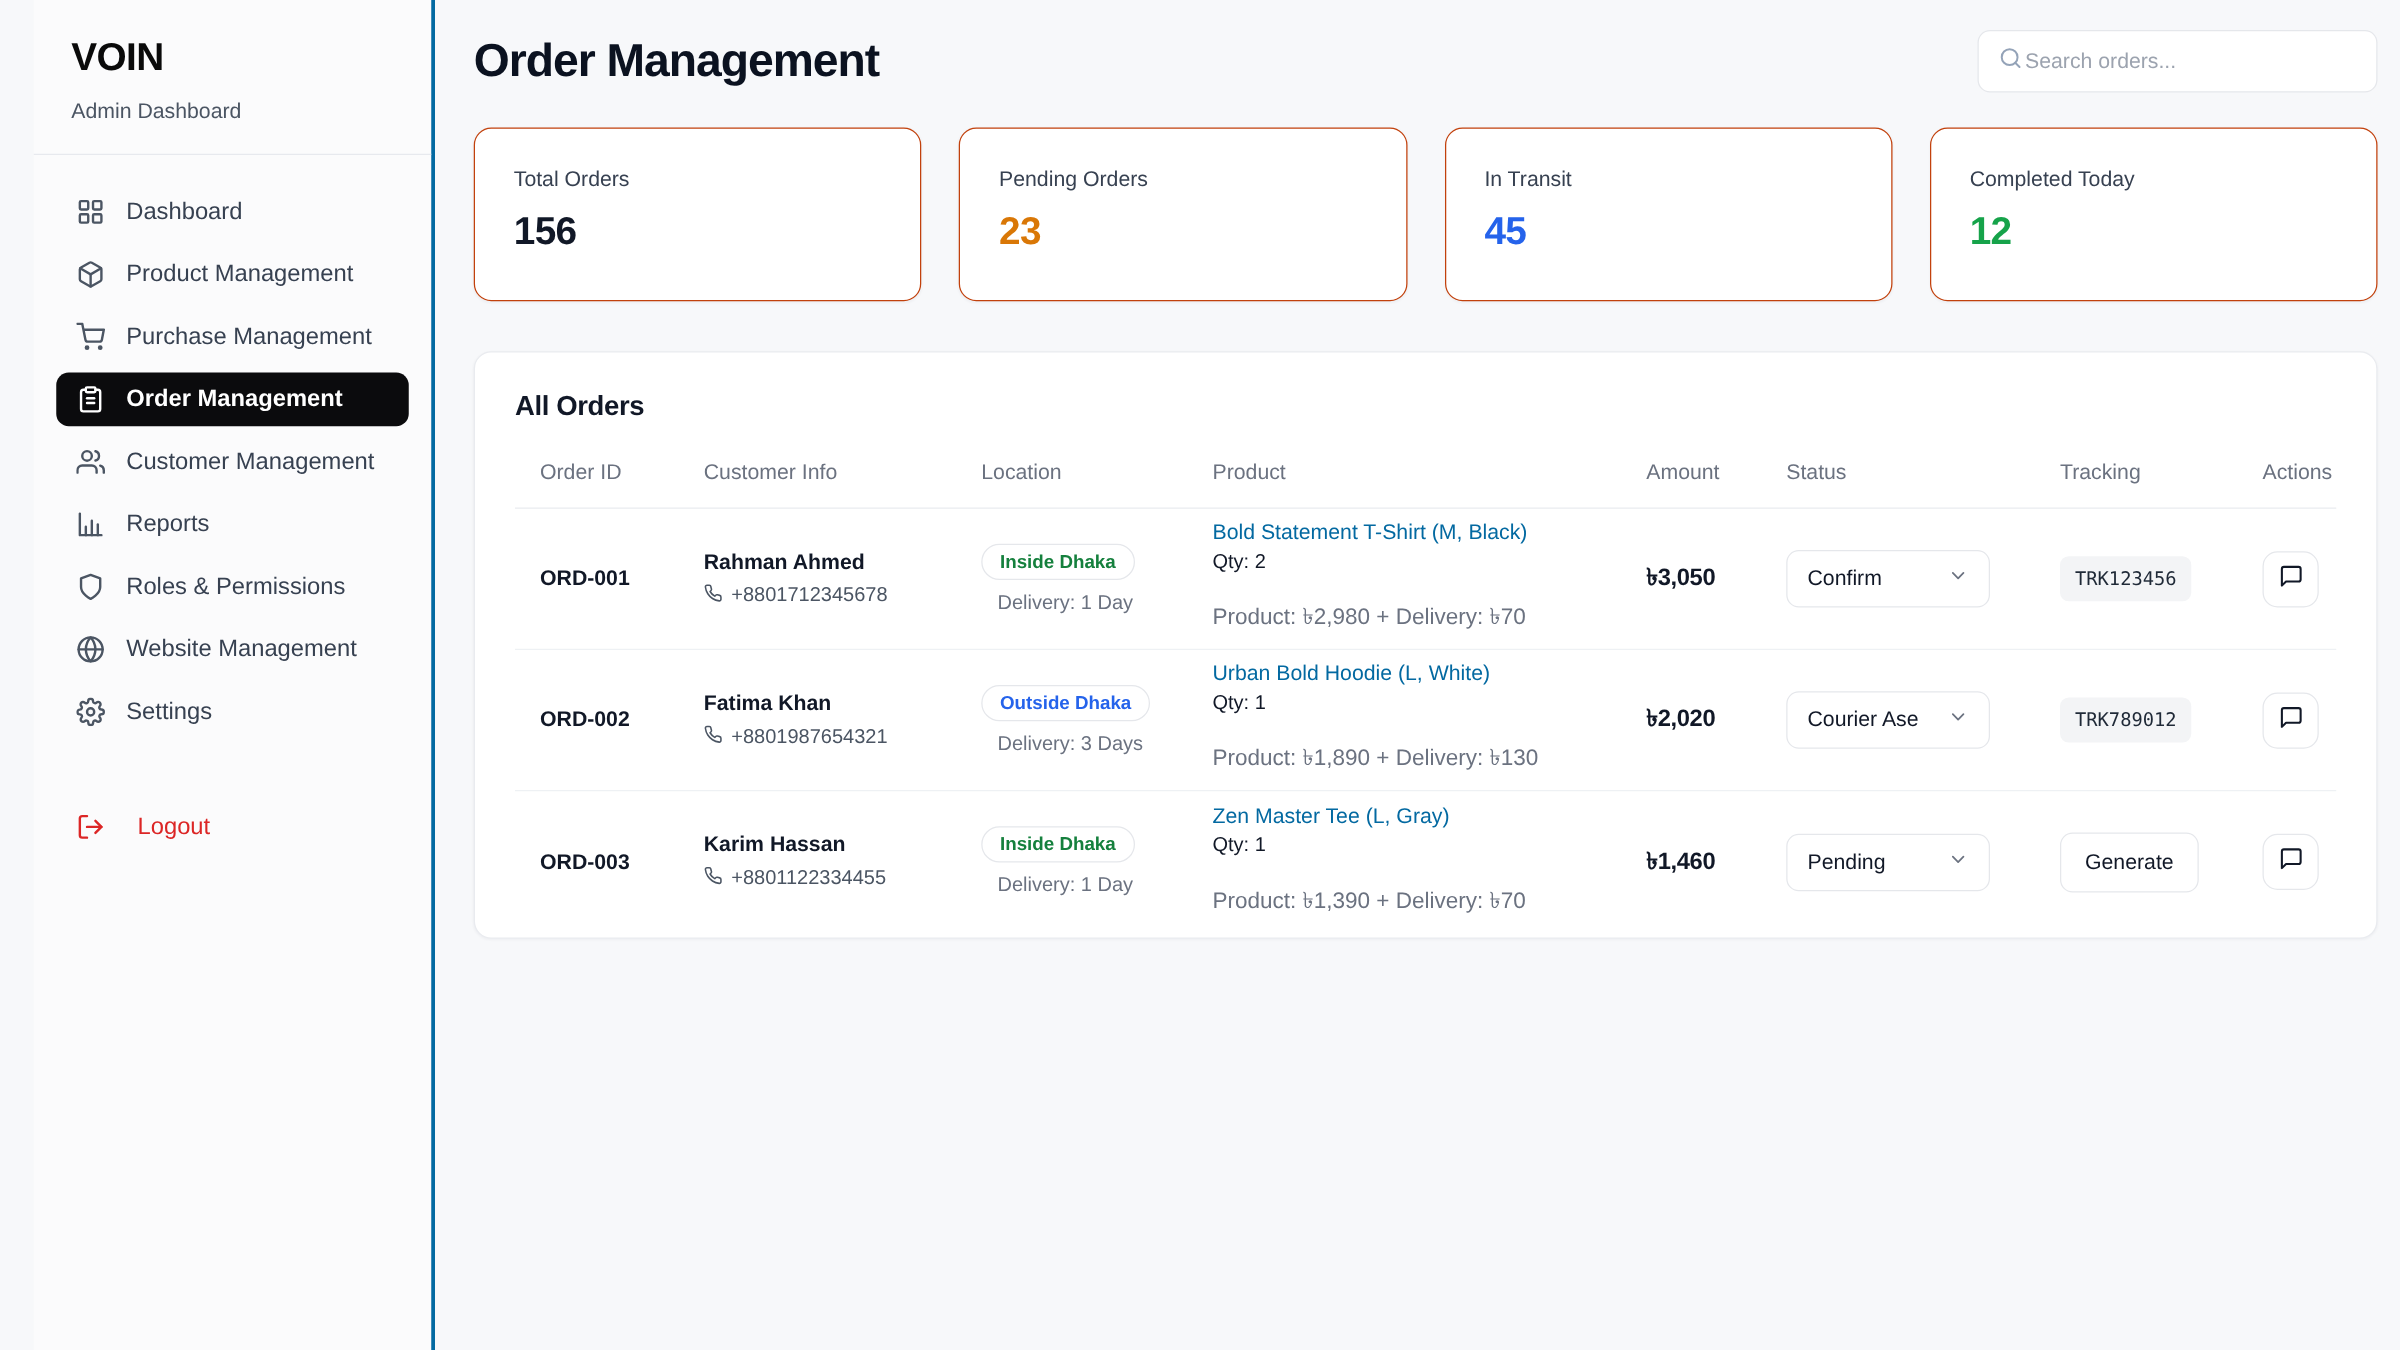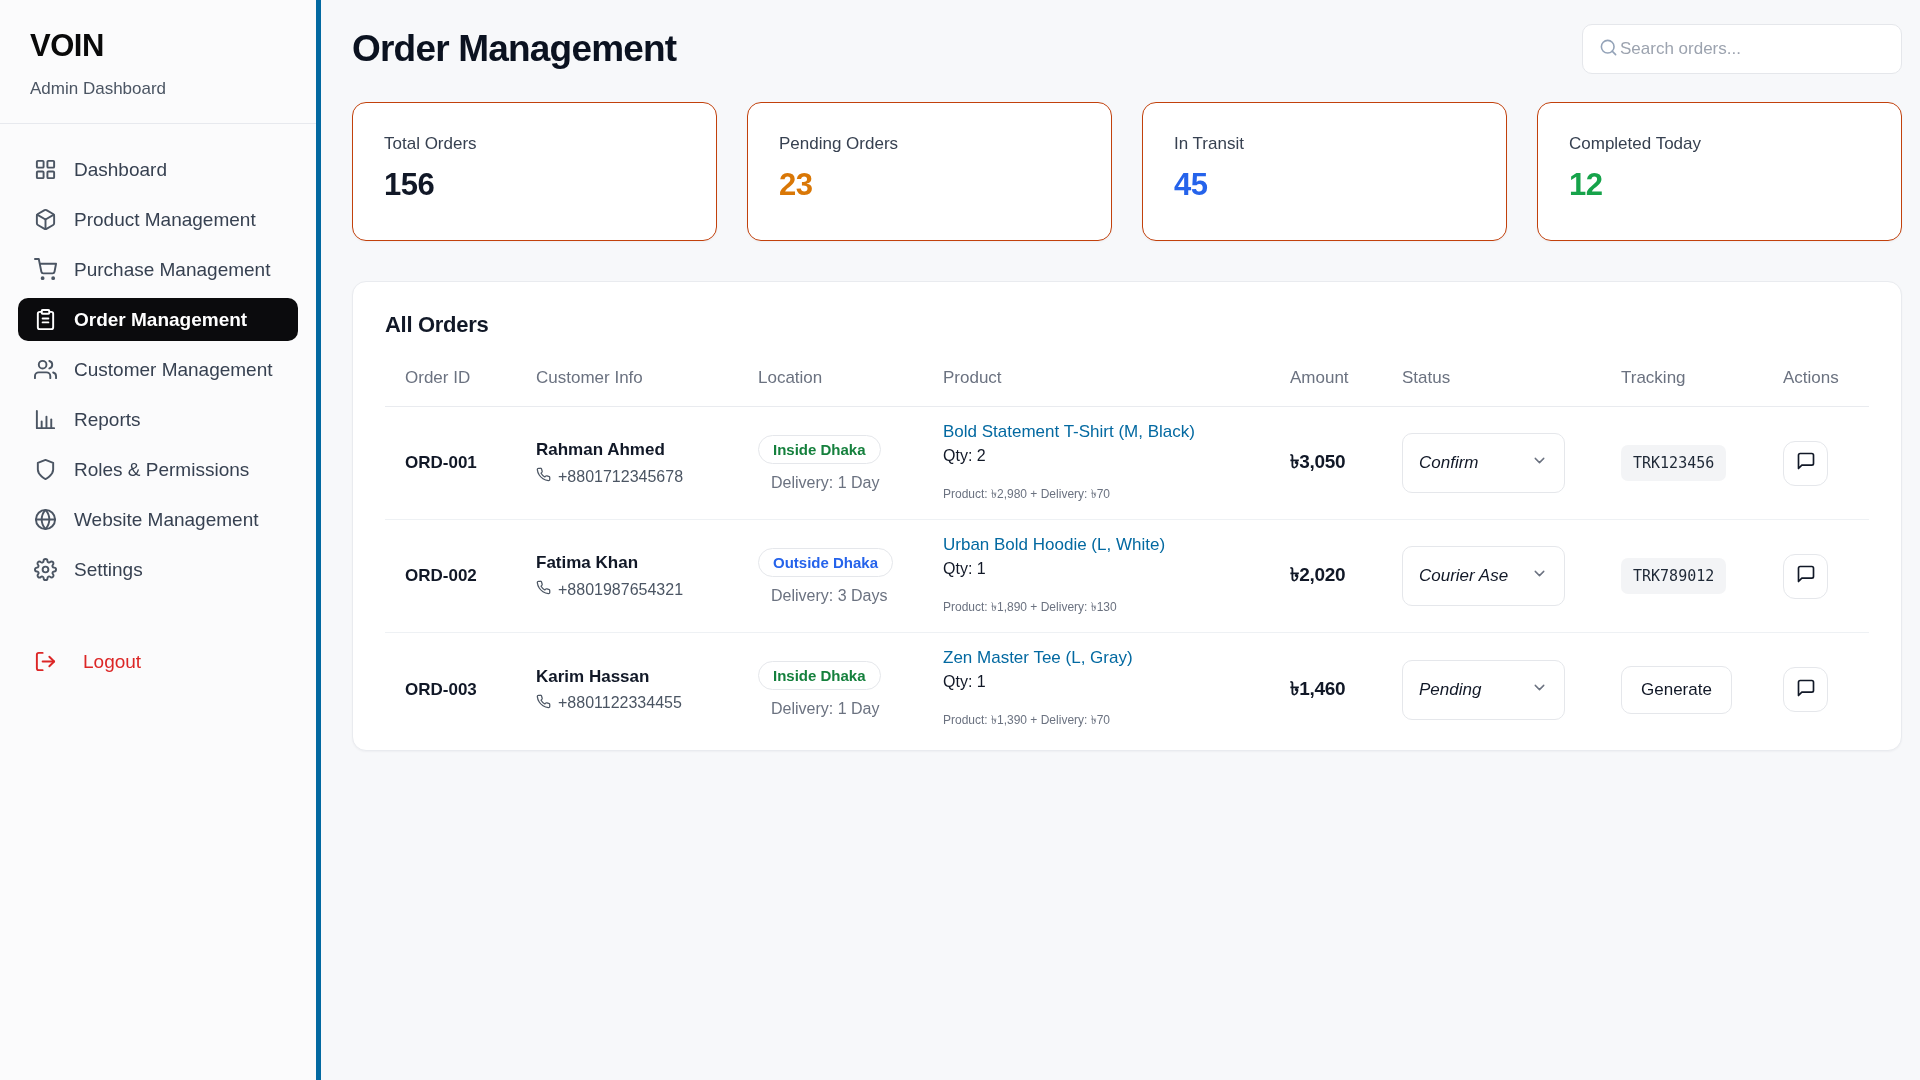--- a/index.html
+++ b/index.html
@@ -5,22 +5,22 @@
   * { box-sizing: border-box; }
   html,body { margin:0; padding:0; }
   body {
     width:1920px; height:1080px; overflow:hidden;
     font-family:"Liberation Sans", sans-serif;
     background:#f7f8fa; color:#111827; display:flex;
   }
   
   .sidebar {
     width:321px; min-width:321px; height:1080px;
-    background:#fbfbfc; border-right:5px solid #0369a1;
-    display:flex; flex-direction:column; padding-top:28px;
+    background:#fbfbfc; border-right:3px solid #0369a1;
+    display:flex; flex-direction:column; padding-top:28px;margin-left:27px;
   }
   .brand { font-size:31px; font-weight:800; letter-spacing:-0.5px; padding:0 30px; color:#0a0a0a; }
   .brand-sub { font-size:17px; color:#4b5563; padding:15px 30px 24px; }
   .sidebar-divider { border-top:1px solid #e7e9ee; }
   .nav { padding:24px 18px 0; display:flex; flex-direction:column; gap:7px; }
   .nav-item {
     display:flex; align-items:center; gap:17px;
     padding:10px 16px; border-radius:10px;
     font-size:19px; color:#374151; cursor:pointer; white-space:nowrap;
   }
@@ -66,26 +66,26 @@
   .cust-name { font-size:17px; font-weight:700; color:#111827; }
   .cust-phone { display:flex; align-items:center; gap:7px; margin-top:7px; font-size:16px; color:#4b5563; }
   .cust-phone svg { width:15px; height:15px; stroke:#4b5563; fill:none; stroke-width:2; stroke-linecap:round; stroke-linejoin:round; }
   .loc-pill {
     display:inline-block; padding:5px 14px; border:1px solid #e5e7eb;
     border-radius:999px; font-size:15px; font-weight:700; background:#fff;
   }
   .loc-delivery { margin-top:10px; font-size:16px; color:#6b7280;margin-left:13px; }
   .prod-name { font-size:17px; font-weight:400; color:#0369a1; }
   .prod-qty { font-size:16px; color:#111827; margin-top:5px; }
-  .prod-breakdown { font-size:12px; color:#6b7280; margin-top:20px; }
+  .prod-breakdown { font-size:18px; color:#6b7280; margin-top:20px; }
   .cell-amount { font-size:19px; font-weight:800; color:#111827; letter-spacing:-0.3px; }
   .status-select {
-    width:163px; height:60px; background:#fff; border:1px solid #e5e7eb; border-radius:10px;
+    width:163px; height:46px; background:#fff; border:1px solid #e5e7eb; border-radius:10px;
     display:flex; align-items:center; justify-content:space-between;
-    padding:0 16px; font-size:17px; color:#111827; cursor:pointer; white-space:nowrap; overflow:hidden;font-style:italic;
+    padding:0 16px; font-size:17px; color:#111827; cursor:pointer; white-space:nowrap; overflow:hidden;
   }
   .status-select svg { width:17px; height:17px; stroke:#6b7280; fill:none; stroke-width:2; stroke-linecap:round; stroke-linejoin:round; flex:none; }
   .track-badge {
     display:inline-block; background:#f3f4f6; border-radius:7px; padding:9px 12px;
     font-family:"DejaVu Sans Mono", monospace; font-size:15px; color:#1f2937;
   }
   .generate-btn {
     display:inline-block; background:#fff; border:1px solid #e5e7eb; border-radius:10px;
     padding:13px 19px; font-size:17px; font-weight:500; color:#111827; cursor:pointer;
   }

